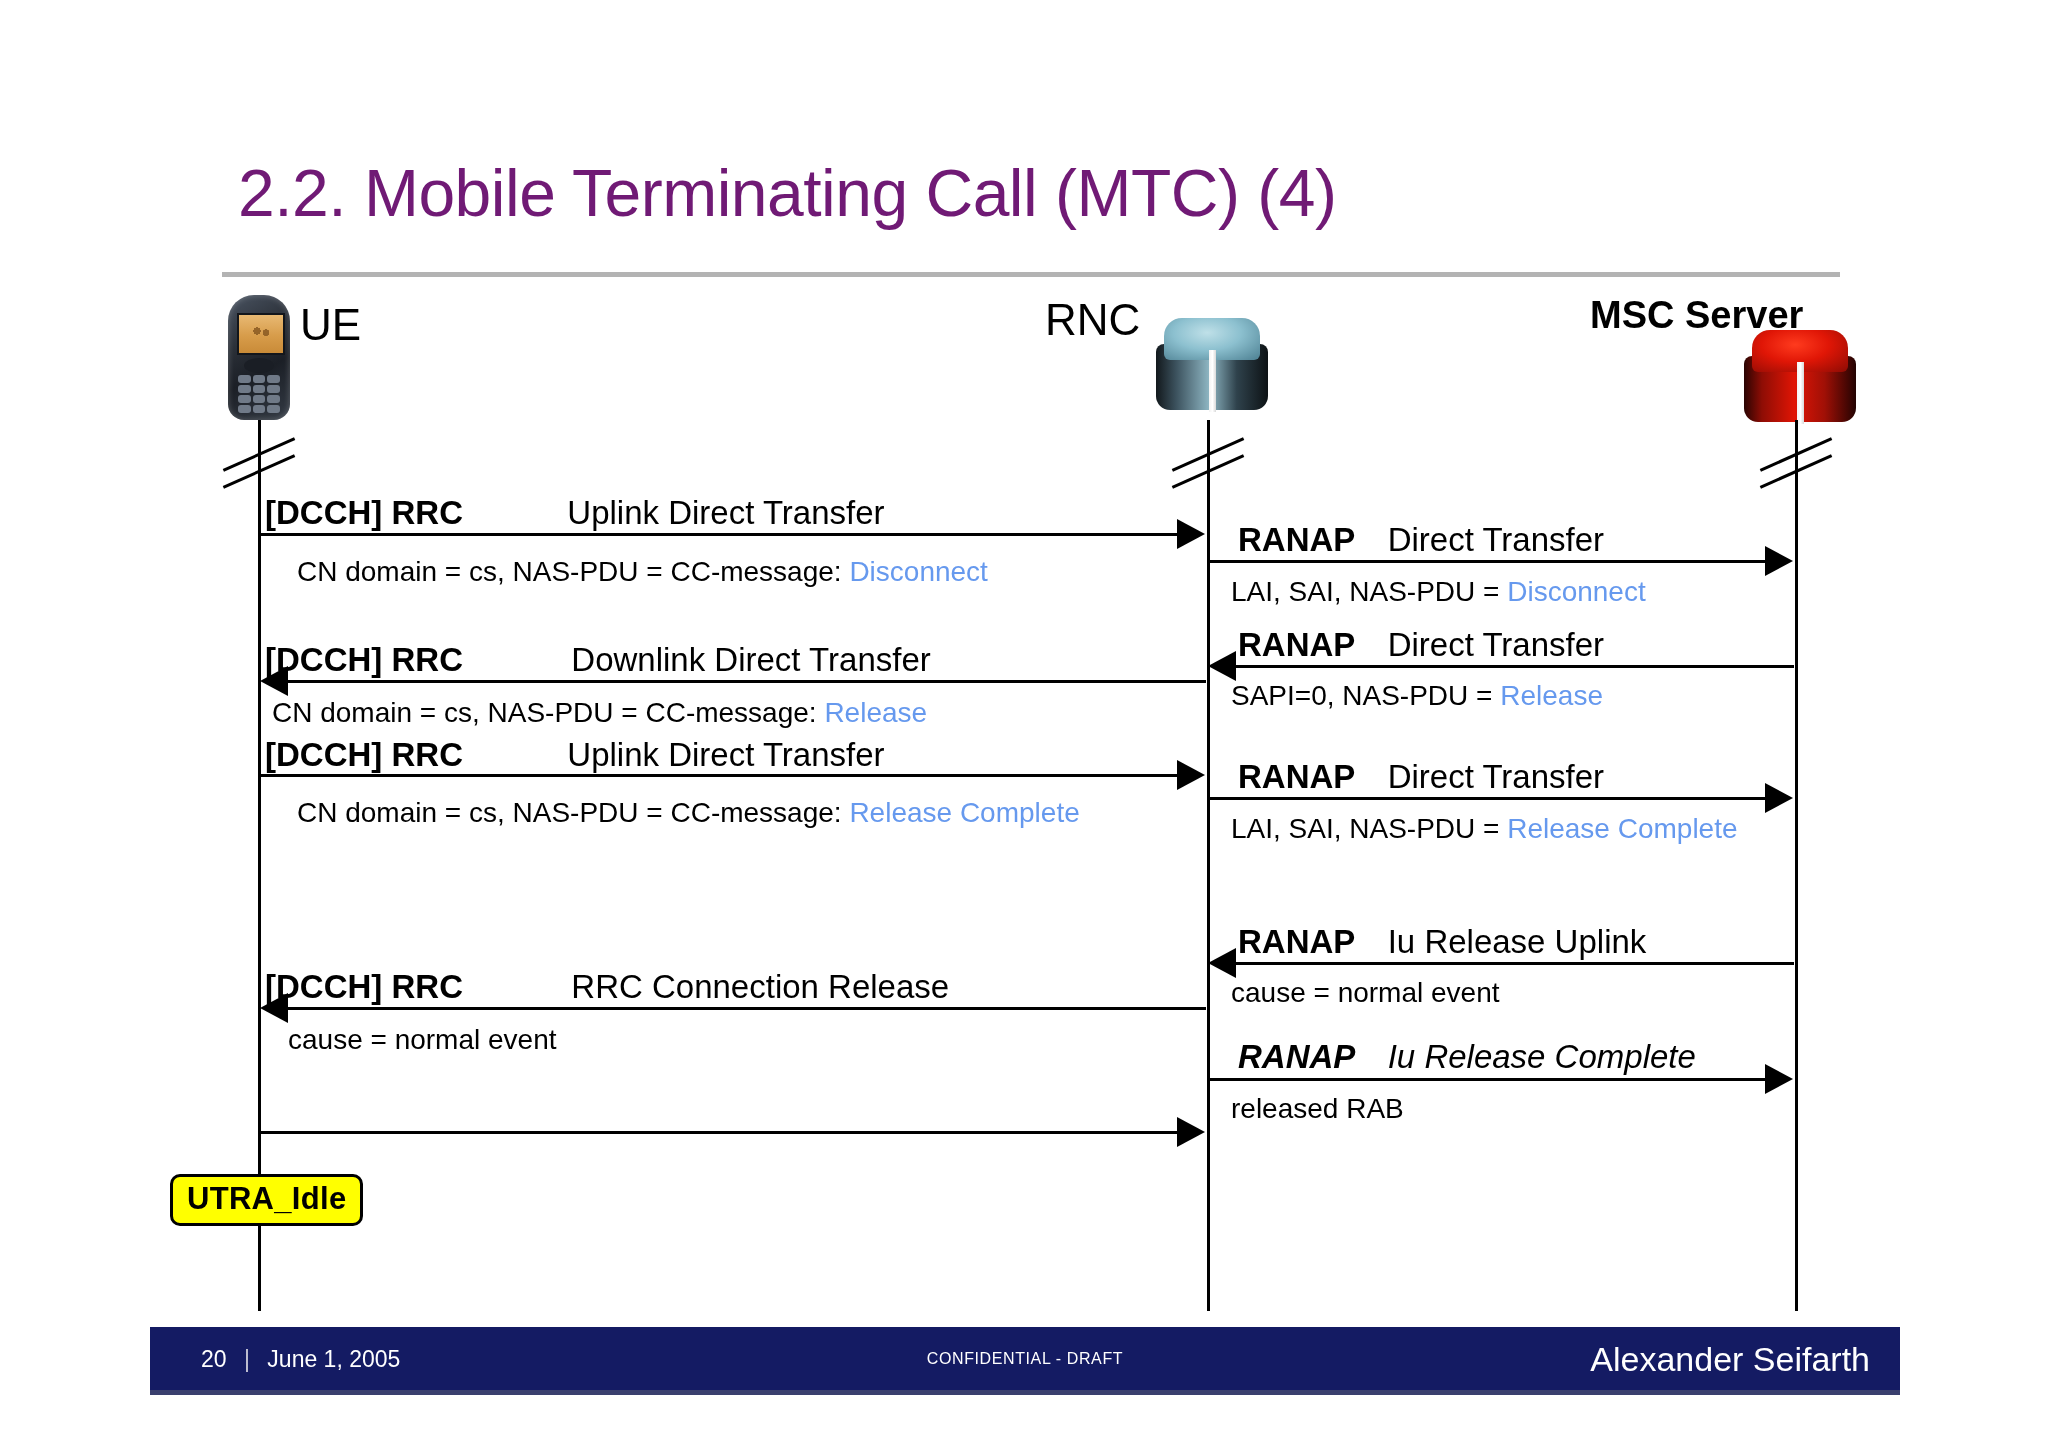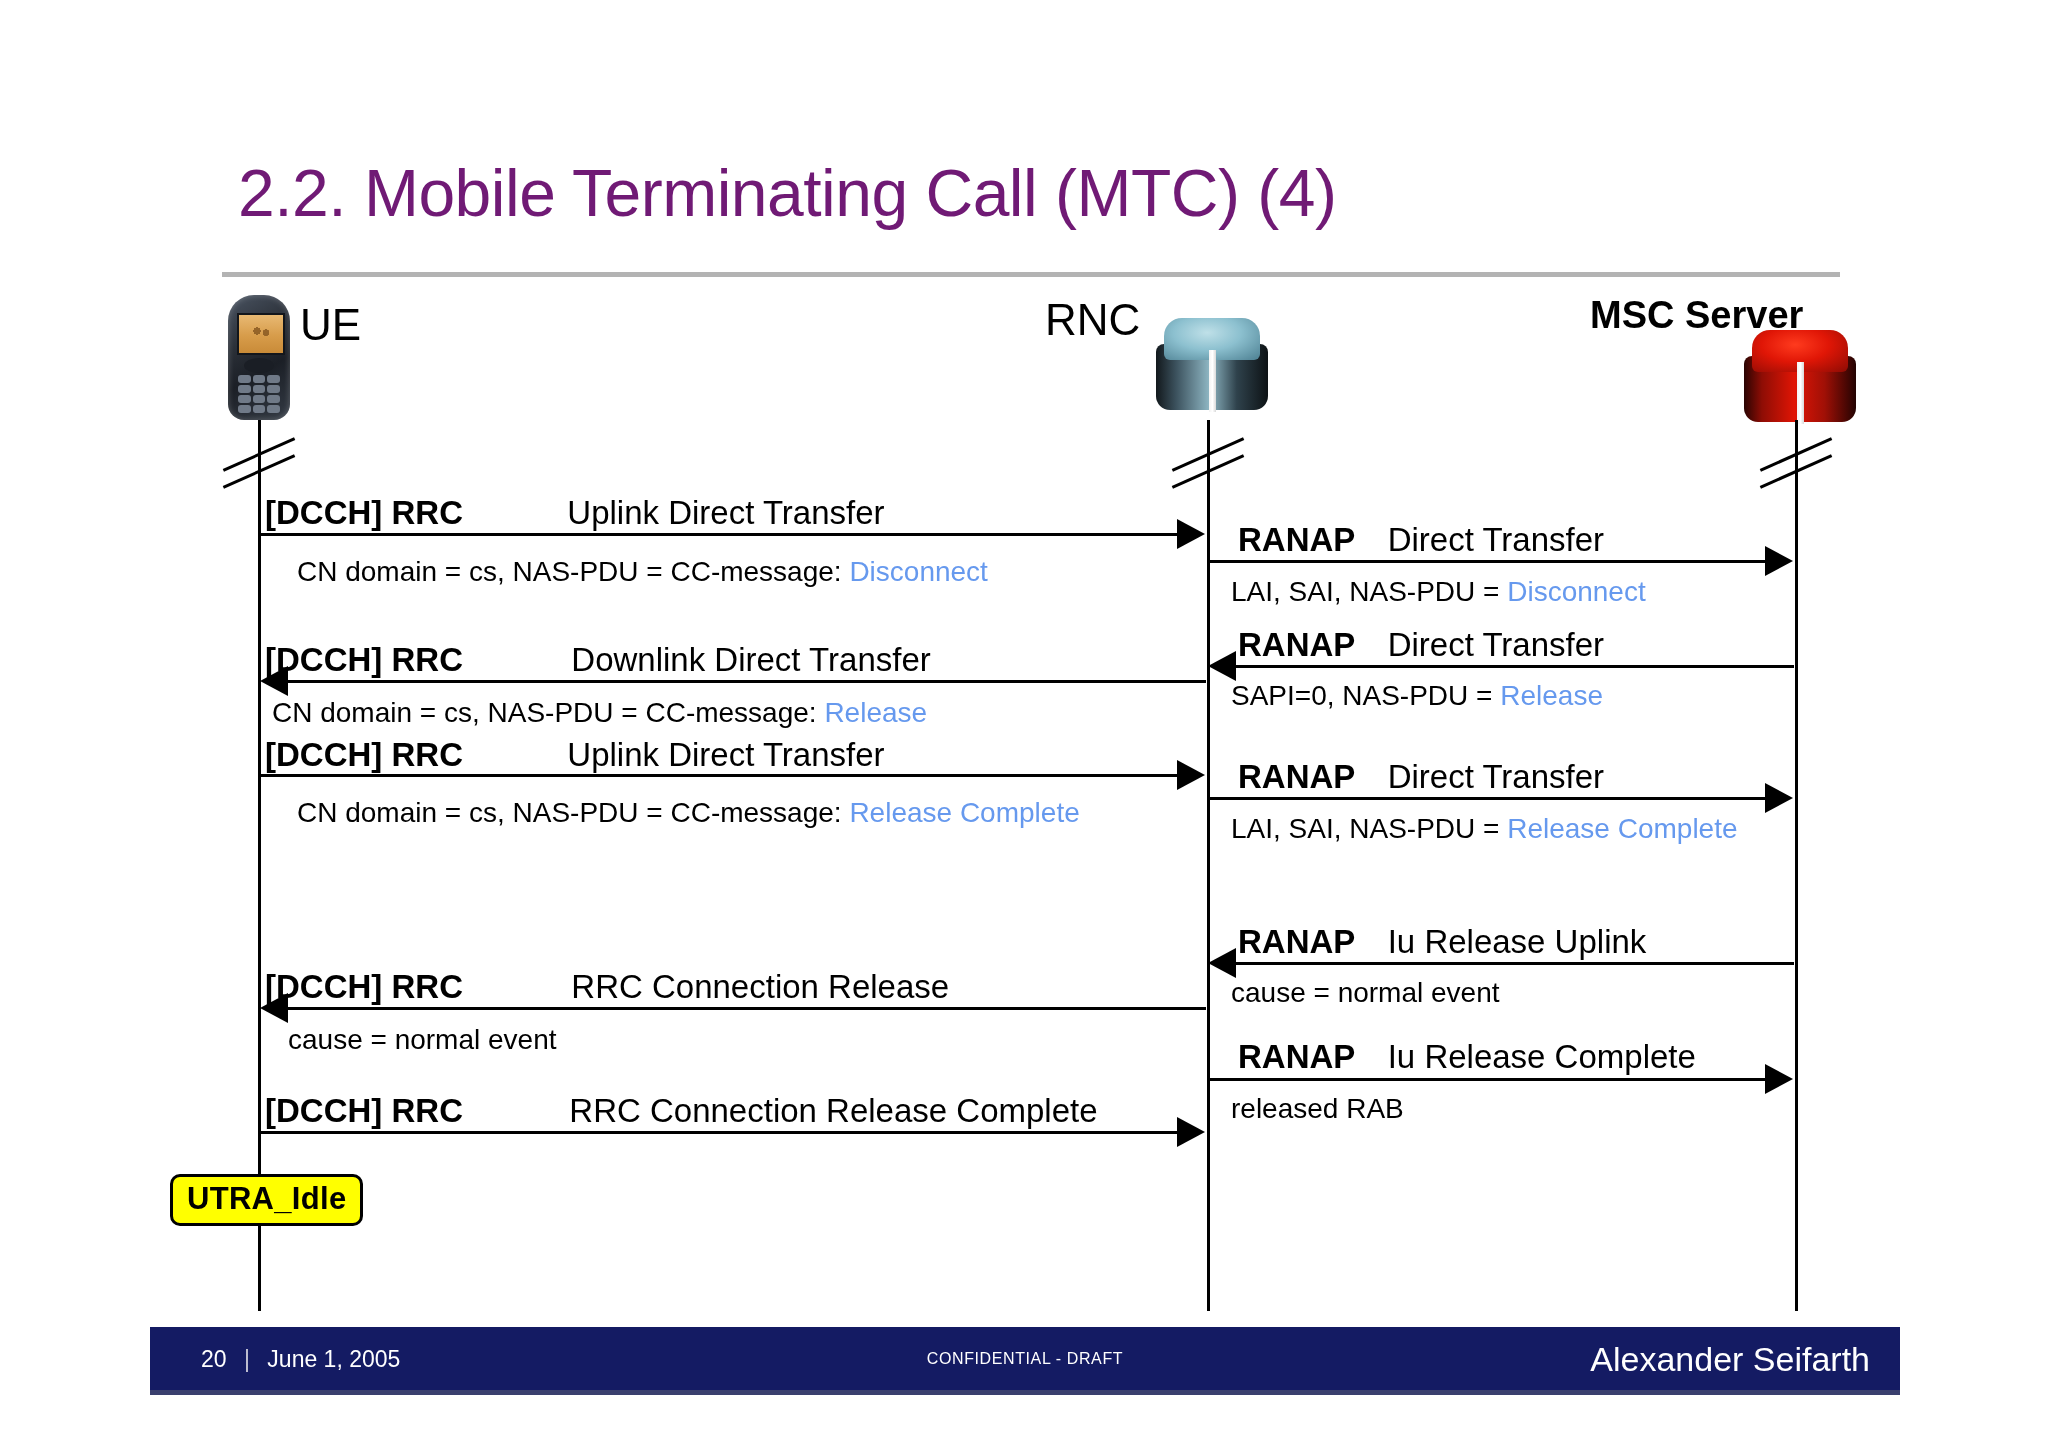--- a/index.html
+++ b/index.html
@@ -267,25 +267,20 @@
     <span>RRC Connection Release</span>
   </div>
   <div class="lbl lbl-sub" style="left:288px;top:1024px;">
     <span>cause = normal event</span><span class="hl"></span>
   </div>
 
   <div class="msg">
     <div class="line" style="left:259px;top:1131px;width:920px;"></div>
     <div class="head r" style="left:1177px;top:1117px;"></div>
   </div>
-  <div class="lbl lbl-main" style="left:265px;top:1092px;">
-    <span class="proto">[DCCH] RRC</span>
-    <span style="display:inline-block;width:88px;"></span>
-    <span>RRC Connection Release Complete</span>
-  </div>
 
   <div class="msg">
     <div class="line" style="left:1208px;top:560px;width:558px;"></div>
     <div class="head r" style="left:1765px;top:546px;"></div>
   </div>
   <div class="lbl lbl-main" style="left:1238px;top:521px;">
     <span class="proto">RANAP</span>
     <span style="display:inline-block;width:14px;"></span>
     <span>Direct Transfer</span>
   </div>
@@ -329,21 +324,21 @@
     <span>Iu Release Uplink</span>
   </div>
   <div class="lbl lbl-sub" style="left:1231px;top:977px;">
     <span>cause = normal event</span><span class="hl"></span>
   </div>
 
   <div class="msg">
     <div class="line" style="left:1208px;top:1078px;width:558px;"></div>
     <div class="head r" style="left:1765px;top:1064px;"></div>
   </div>
-  <div class="lbl lbl-main" style="left:1238px;top:1038px;">
+  <div class="lbl lbl-main" style="left:1238px;top:1038px;font-style:italic;">
     <span class="proto">RANAP</span>
     <span style="display:inline-block;width:14px;"></span>
     <span>Iu Release Complete</span>
   </div>
   <div class="lbl lbl-sub" style="left:1231px;top:1093px;">
     <span>released RAB</span><span class="hl"></span>
   </div>
 
   <div class="state-badge">UTRA_Idle</div>
 

